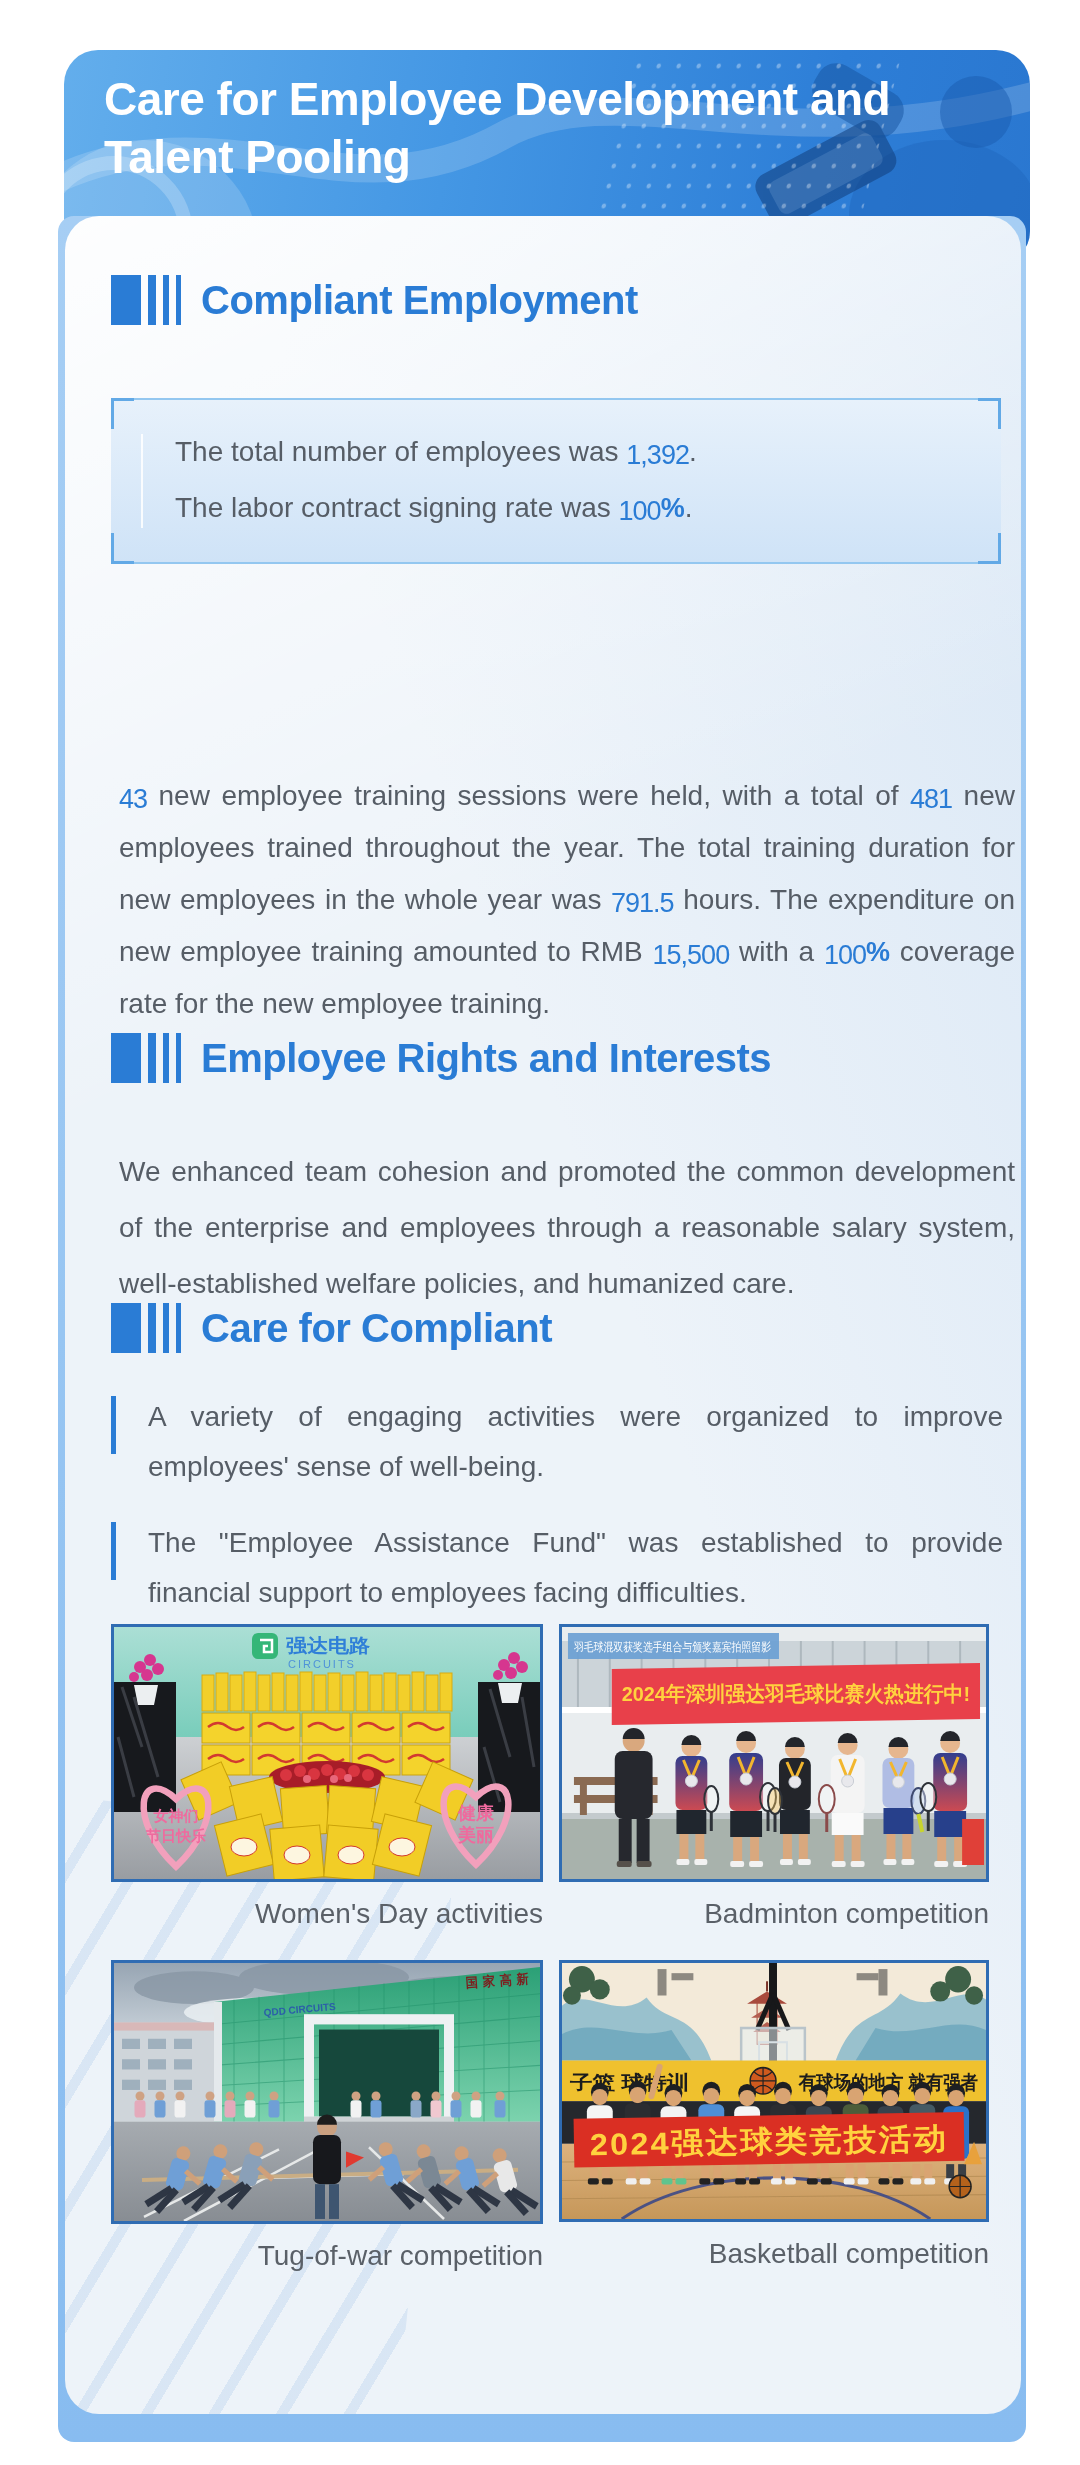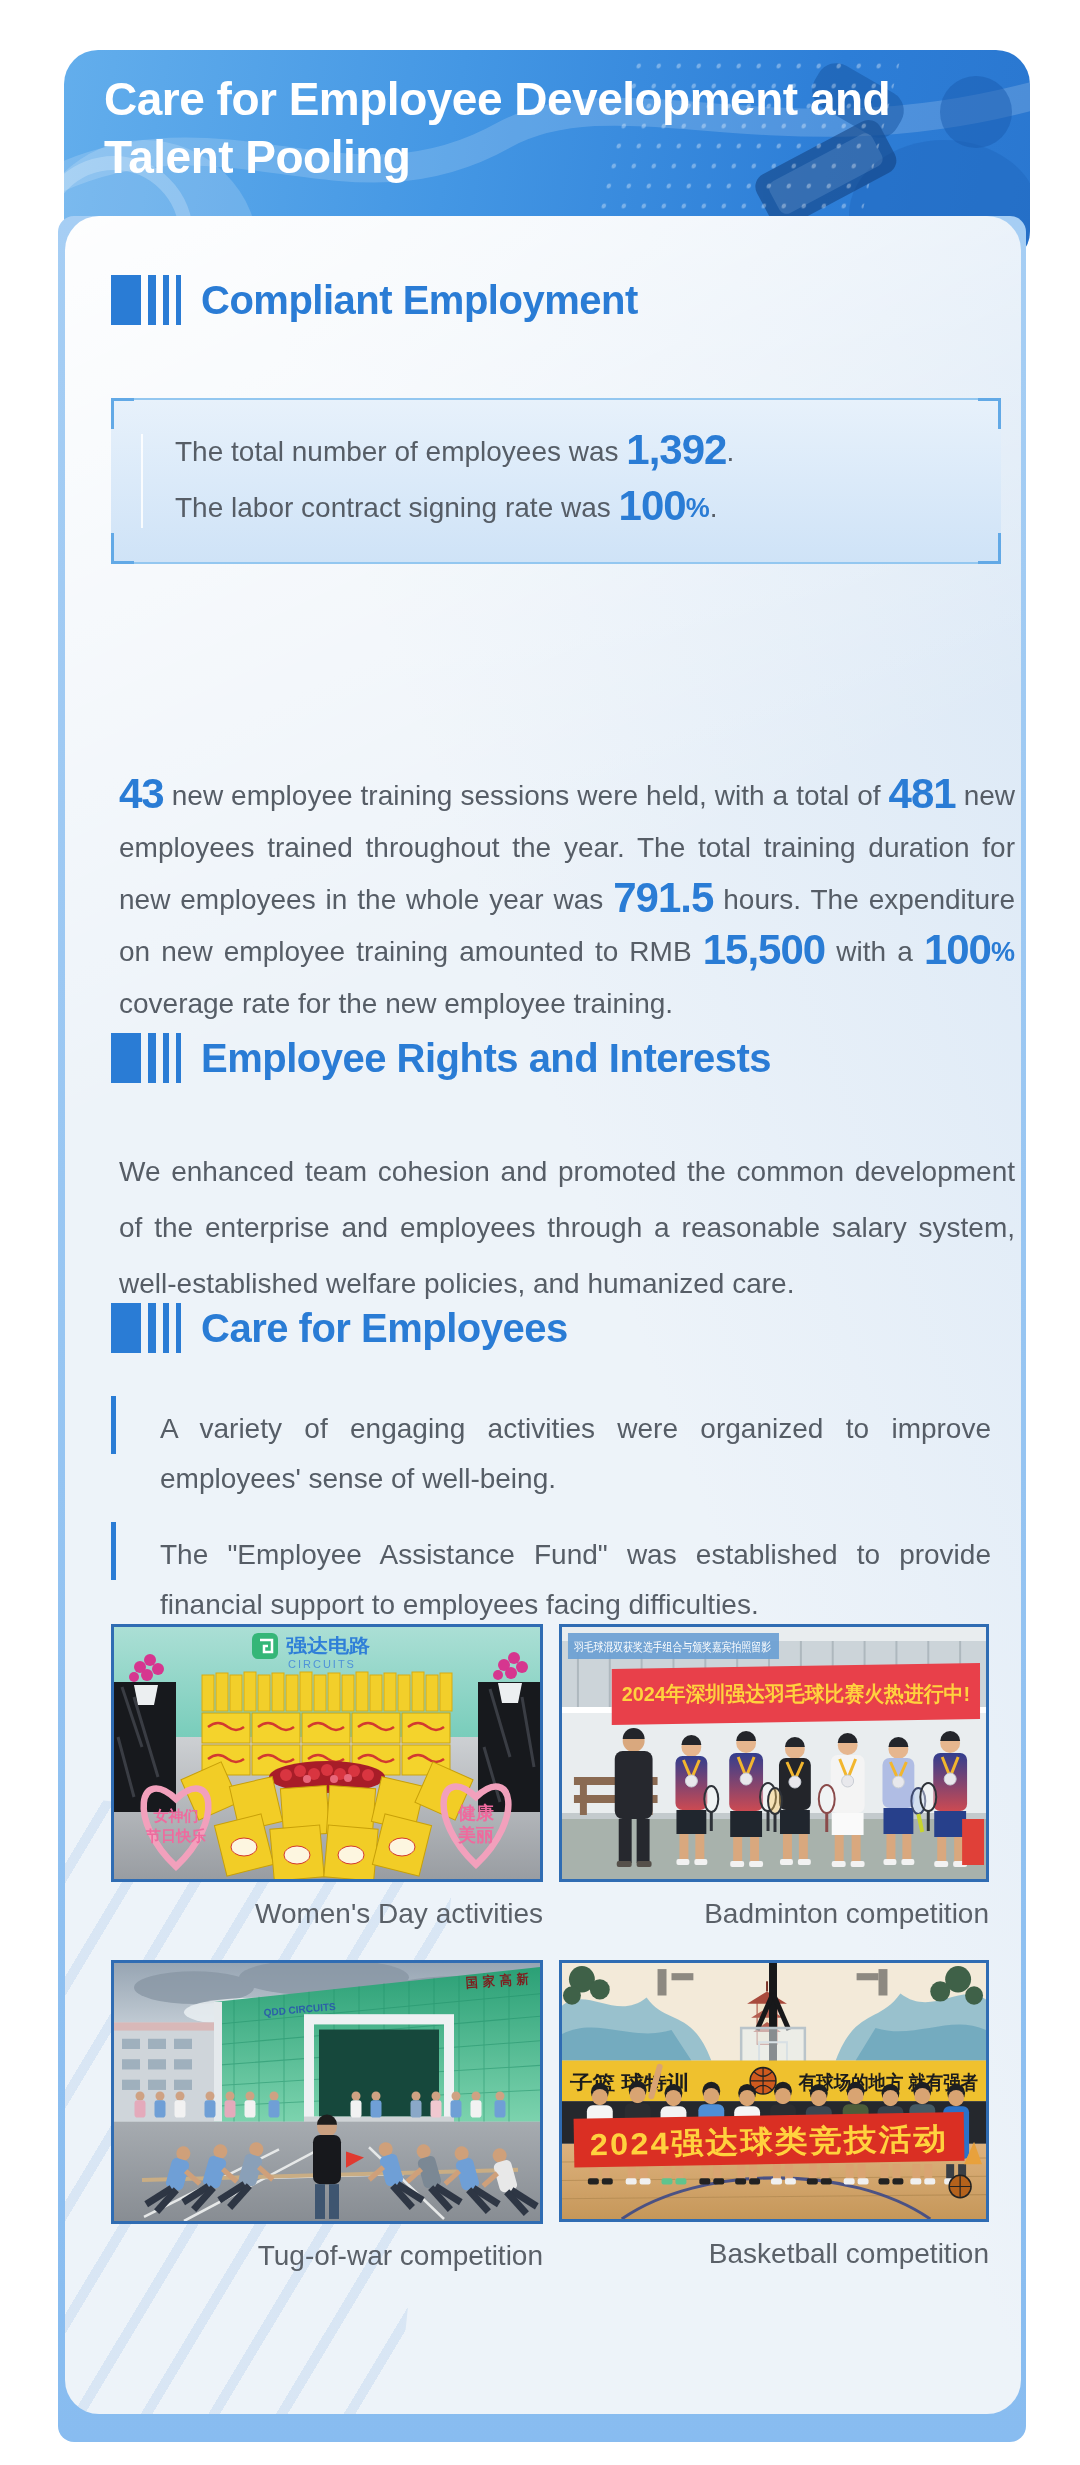--- a/index.html
+++ b/index.html
@@ -54,30 +54,30 @@
     border-top:2px solid #93c7f0;border-bottom:2px solid #93c7f0;
     padding:24px 0 0 64px;
   }
   .stats-box .cr{position:absolute;width:20px;height:28px;border:0 solid #62a9e6;}
   .cr.tl{left:0;top:-2px;border-left-width:3px;border-top-width:3px;}
   .cr.bl{left:0;bottom:-2px;border-left-width:3px;border-bottom-width:3px;}
   .cr.tr{right:0;top:-2px;border-right-width:3px;border-top-width:3px;}
   .cr.br{right:0;bottom:-2px;border-right-width:3px;border-bottom-width:3px;}
   .stats-box .inl{position:absolute;left:30px;top:34px;bottom:34px;width:2px;background:rgba(255,255,255,.85);}
   .stat{margin:0;font-size:28px;color:#565d66;line-height:56px;}
-  .n{font-size:42px;font-weight:bold;color:#2a7cd5;line-height:0;vertical-align:-3px;letter-spacing:-1px;}
+  .n{font-size:27px;font-weight:normal;color:#2a7cd5;line-height:0;vertical-align:-3px;letter-spacing:-1px;}
   .u{font-size:27px;font-weight:bold;color:#2a7cd5;}
   
   .para{position:absolute;left:46px;width:896px;margin:8px;font-size:28px;line-height:52px;
         color:#565d66;text-align:justify;}
   .para.rights{line-height:56px;}
   
   .bullet{position:absolute;left:46px;width:896px;display:flex;}
   .bbar{flex:none;width:5px;height:58px;margin-top:8px;background:#2a7cd5;}
-  .bullet p{margin:16px;padding-left:28px;font-size:28px;line-height:50px;color:#565d66;text-align:justify;}
+  .bullet p{margin:4px;padding-left:28px;font-size:28px;line-height:50px;color:#565d66;text-align:justify;}
   
   .ph{position:absolute;margin:0;}
   .ph .box{border:3px solid #2f6cb3;box-sizing:border-box;background:#d8dde2;overflow:hidden;}
   .ph svg{display:block;width:100%;height:100%;}
   .ph figcaption{margin-top:16px;text-align:right;font-size:28px;color:#5a6068;}
 </style>
 </head>
 <body>
 
 <header class="hdr">
@@ -141,21 +141,21 @@
 
   <p class="para rights" style="top:920px">We enhanced team cohesion and promoted the common development of the enterprise and employees through a reasonable salary system, well-established welfare policies, and humanized care.</p>
 
   <div class="sec-head" style="top:1086px">
     <span class="mark">
           <i class="sq"></i>
           <i class="b1"></i>
           <i class="b2"></i>
           <i class="b3"></i>
         </span>
-    <h2>Care for Employees</h2>
+    <h2>Care for Compliant</h2>
   </div>
 
   <div class="bullet" style="top:1172px">
     <span class="bbar"></span>
     <p>A variety of engaging activities were organized to improve employees' sense of well-being.</p>
   </div>
   <div class="bullet" style="top:1298px">
     <span class="bbar"></span>
     <p>The "Employee Assistance Fund" was established to provide financial support to employees facing difficulties.</p>
   </div>

